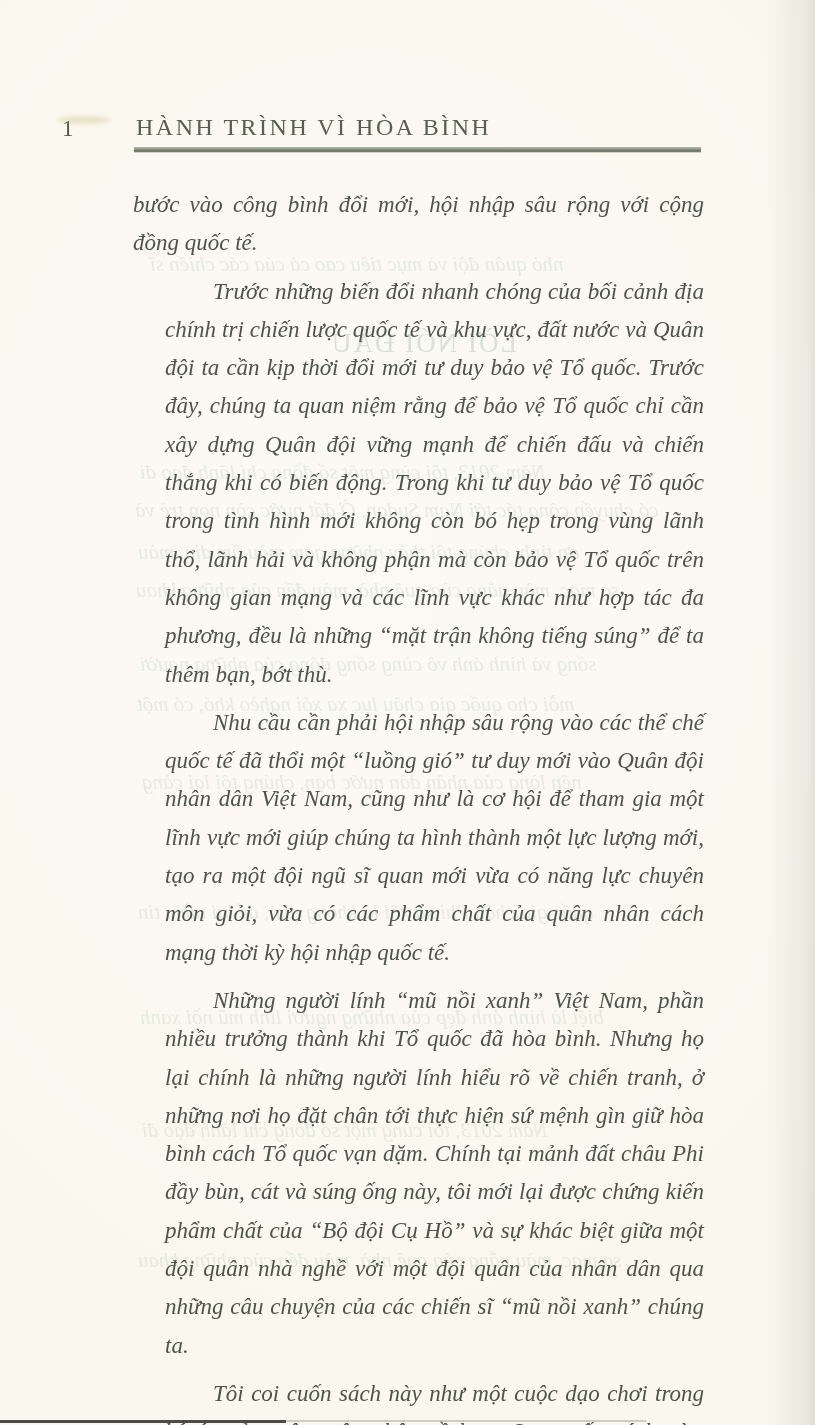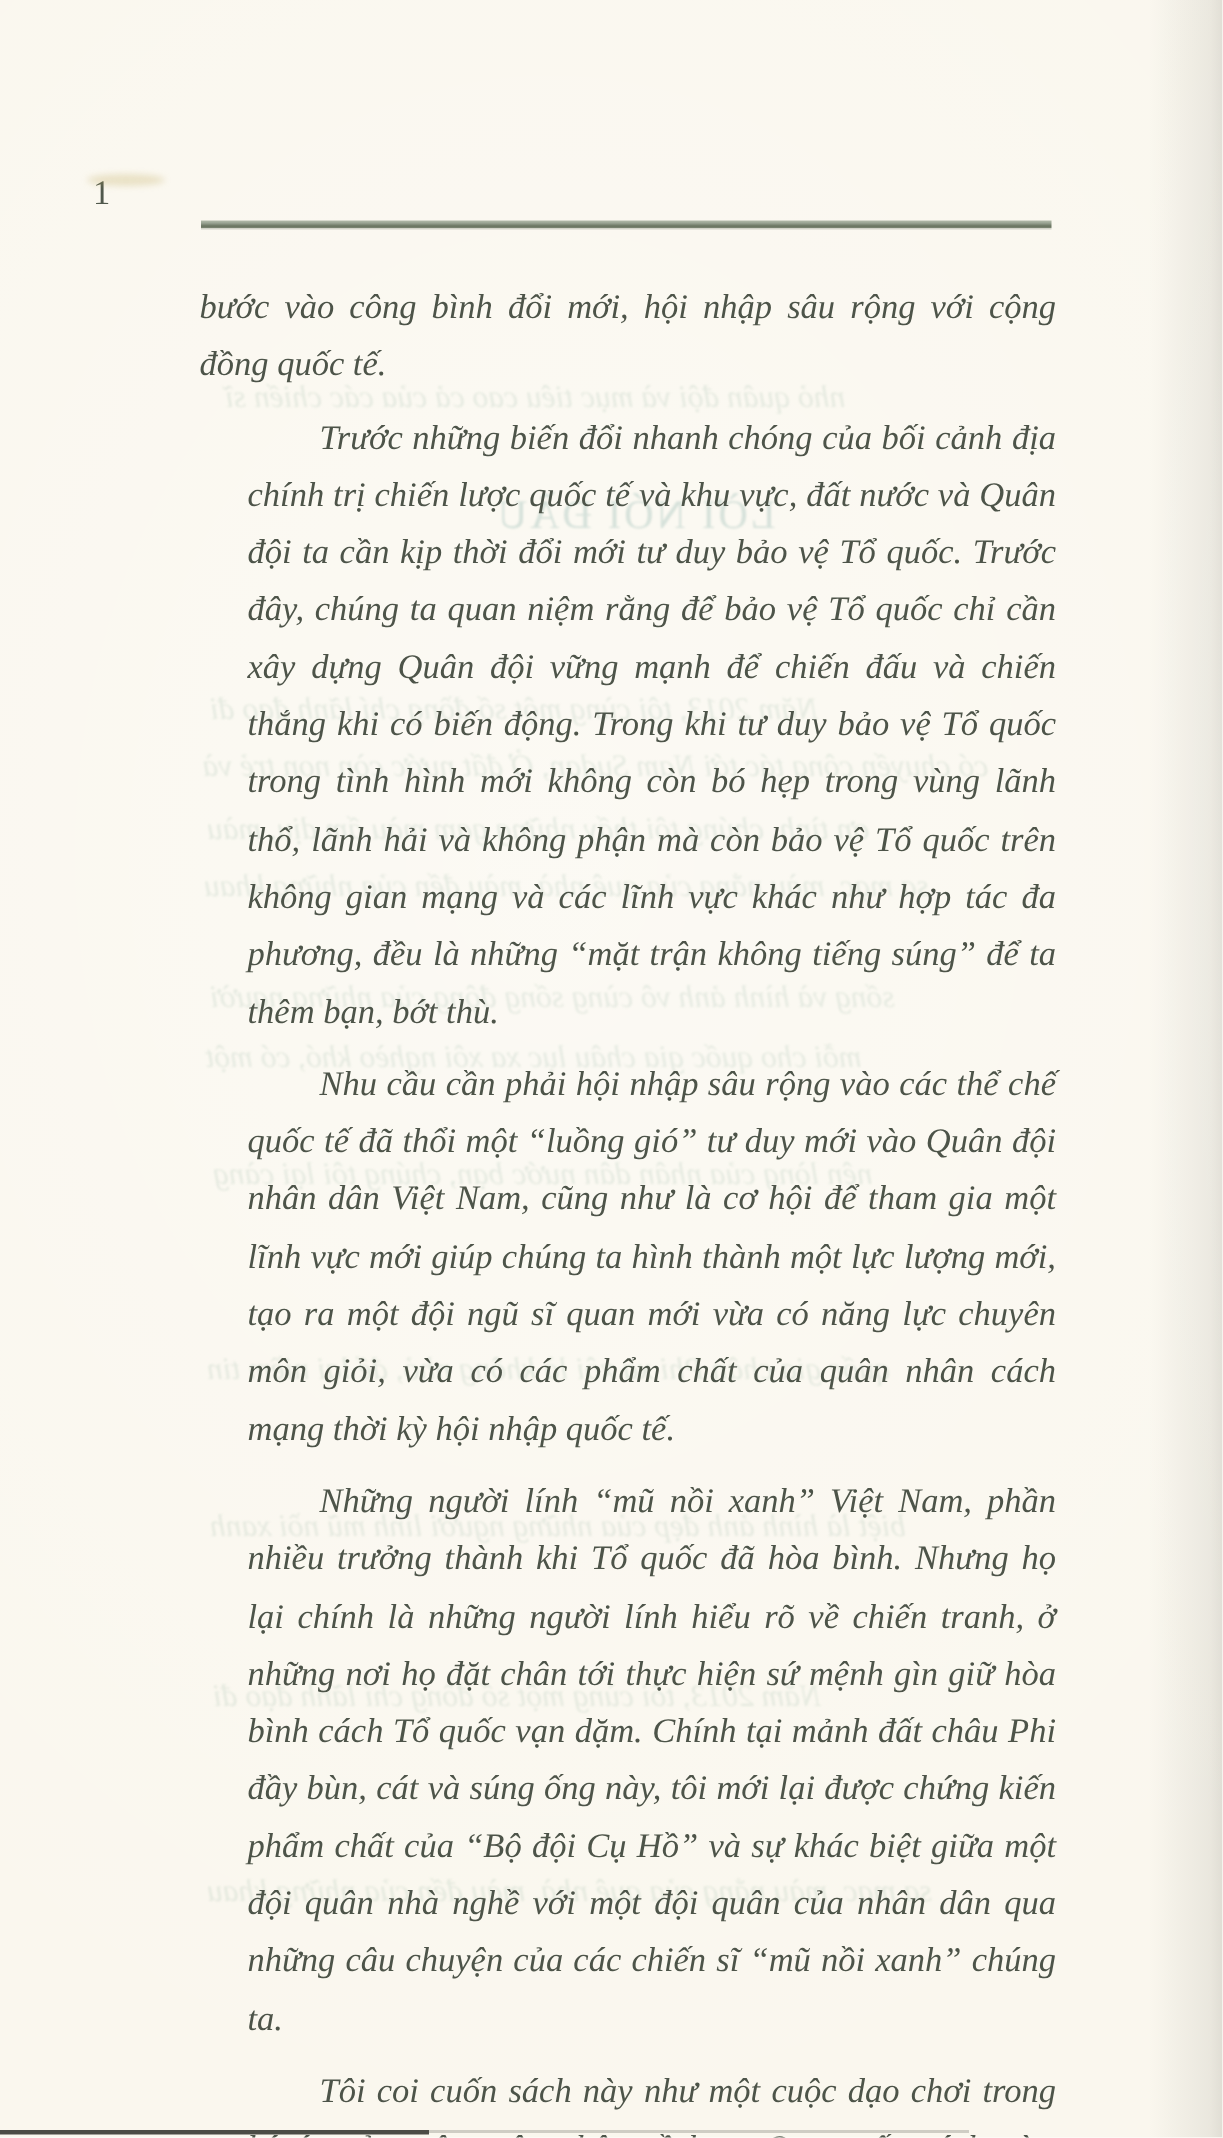--- a/index.html
+++ b/index.html
@@ -98,20 +98,21 @@
   <div class="ghost" style="left:136px; top:578px;">sa mạc, màu nắng của quê nhà, màu đến của những khau</div>
   <div class="ghost" style="left:140px; top:652px;">sống và hình ảnh vô cùng sống động của những người</div>
   <div class="ghost" style="left:137px; top:692px;">mỗi cho quốc gia châu lục xa xôi nghèo khó, có một</div>
   <div class="ghost" style="left:142px; top:770px;">nên lòng của nhân dân nước bạn, chúng tôi lại càng</div>
   <div class="ghost" style="left:138px; top:900px;">quốc gia chân Phi xa xôi là không nhỏ, để lại niềm tin</div>
   <div class="ghost" style="left:140px; top:1005px;">biệt là hình ảnh đẹp của những người lính mũ nồi xanh</div>
   <div class="ghost" style="left:142px; top:1118px;">Năm 2013, tôi cùng một số đồng chí lãnh đạo đi</div>
   <div class="ghost" style="left:138px; top:1248px;">sa mạc, màu nắng của quê nhà, màu đến của những khau</div>
 
   <div class="page-num">1</div>
+  <h1 class="running-title">HÀNH TRÌNH VÌ HÒA BÌNH</h1>
   <div class="header-rule"></div>
   <div class="paper-stain"></div>
 
   <div class="body-text">
     <p>bước vào công bình đổi mới, hội nhập sâu rộng với cộng đồng quốc tế.</p>
     <p class="indent">Trước những biến đổi nhanh chóng của bối cảnh địa chính trị chiến lược quốc tế và khu vực, đất nước và Quân đội ta cần kịp thời đổi mới tư duy bảo vệ Tổ quốc. Trước đây, chúng ta quan niệm rằng để bảo vệ Tổ quốc chỉ cần xây dựng Quân đội vững mạnh để chiến đấu và chiến thắng khi có biến động. Trong khi tư duy bảo vệ Tổ quốc trong tình hình mới không còn bó hẹp trong vùng lãnh thổ, lãnh hải và không phận mà còn bảo vệ Tổ quốc trên không gian mạng và các lĩnh vực khác như hợp tác đa phương, đều là những “mặt trận không tiếng súng” để ta thêm bạn, bớt thù.</p>
     <p class="indent">Nhu cầu cần phải hội nhập sâu rộng vào các thể chế quốc tế đã thổi một “luồng gió” tư duy mới vào Quân đội nhân dân Việt Nam, cũng như là cơ hội để tham gia một lĩnh vực mới giúp chúng ta hình thành một lực lượng mới, tạo ra một đội ngũ sĩ quan mới vừa có năng lực chuyên môn giỏi, vừa có các phẩm chất của quân nhân cách mạng thời kỳ hội nhập quốc tế.</p>
     <p class="indent">Những người lính “mũ nồi xanh” Việt Nam, phần nhiều trưởng thành khi Tổ quốc đã hòa bình. Nhưng họ lại chính là những người lính hiểu rõ về chiến tranh, ở những nơi họ đặt chân tới thực hiện sứ mệnh gìn giữ hòa bình cách Tổ quốc vạn dặm. Chính tại mảnh đất châu Phi đầy bùn, cát và súng ống này, tôi mới lại được chứng kiến phẩm chất của “Bộ đội Cụ Hồ” và sự khác biệt giữa một đội quân nhà nghề với một đội quân của nhân dân qua những câu chuyện của các chiến sĩ “mũ nồi xanh” chúng ta.</p>
     <p class="indent">Tôi coi cuốn sách này như một cuộc dạo chơi trong ký ức của một quân nhân về hưu. Qua cuốn sách này, mong rằng các độc giả, đặc biệt là những bạn trẻ, thấy được không chỉ những nỗi vất vả mà các chiến sĩ “mũ nồi xanh” Việt Nam đã trải qua, mà còn</p>
   </div>

